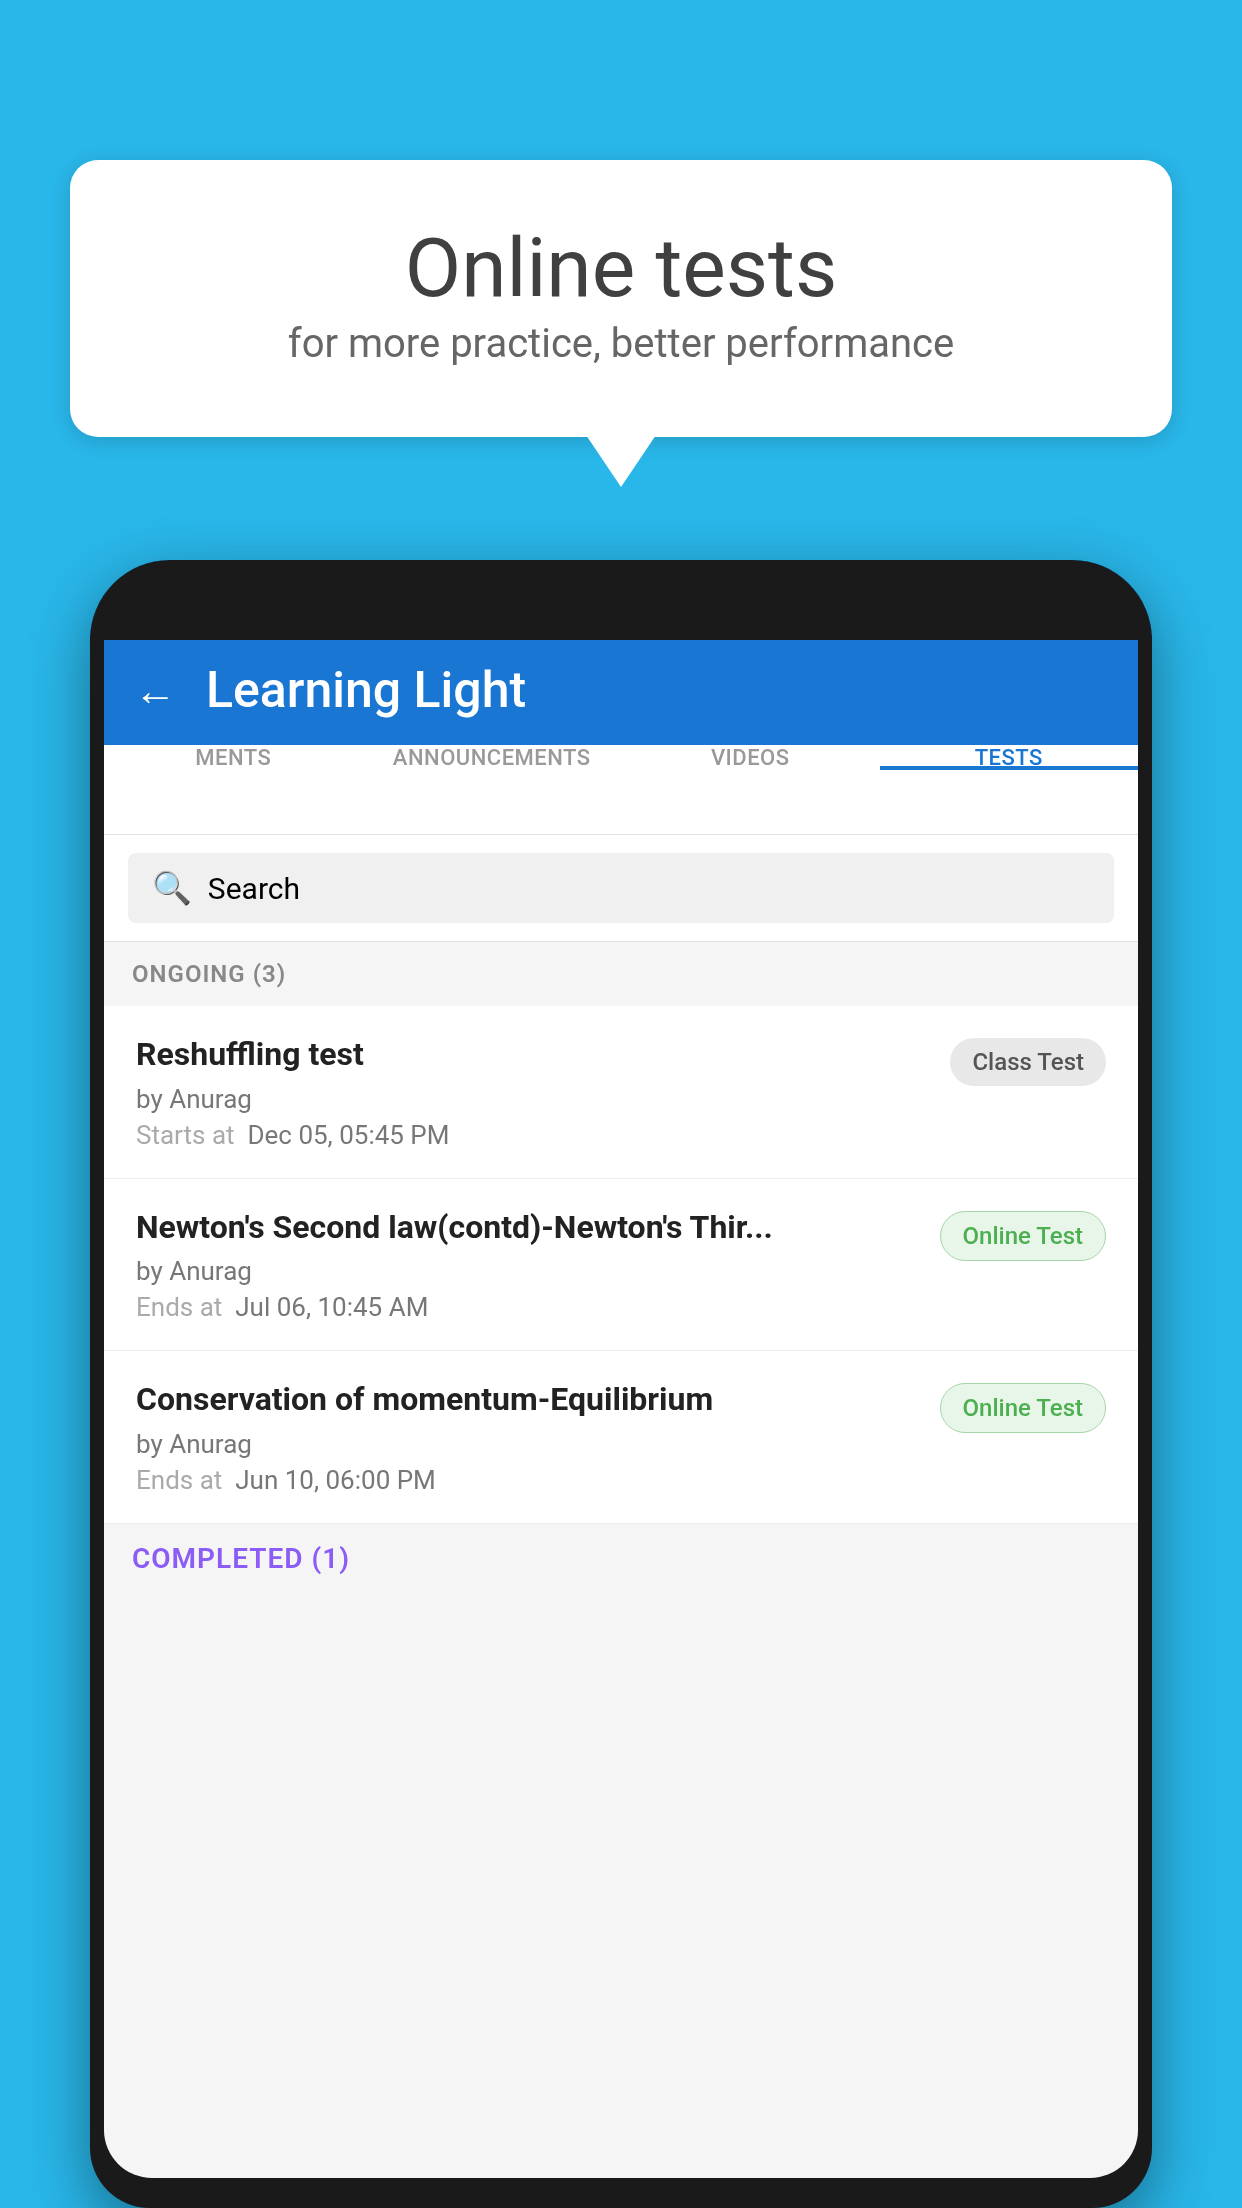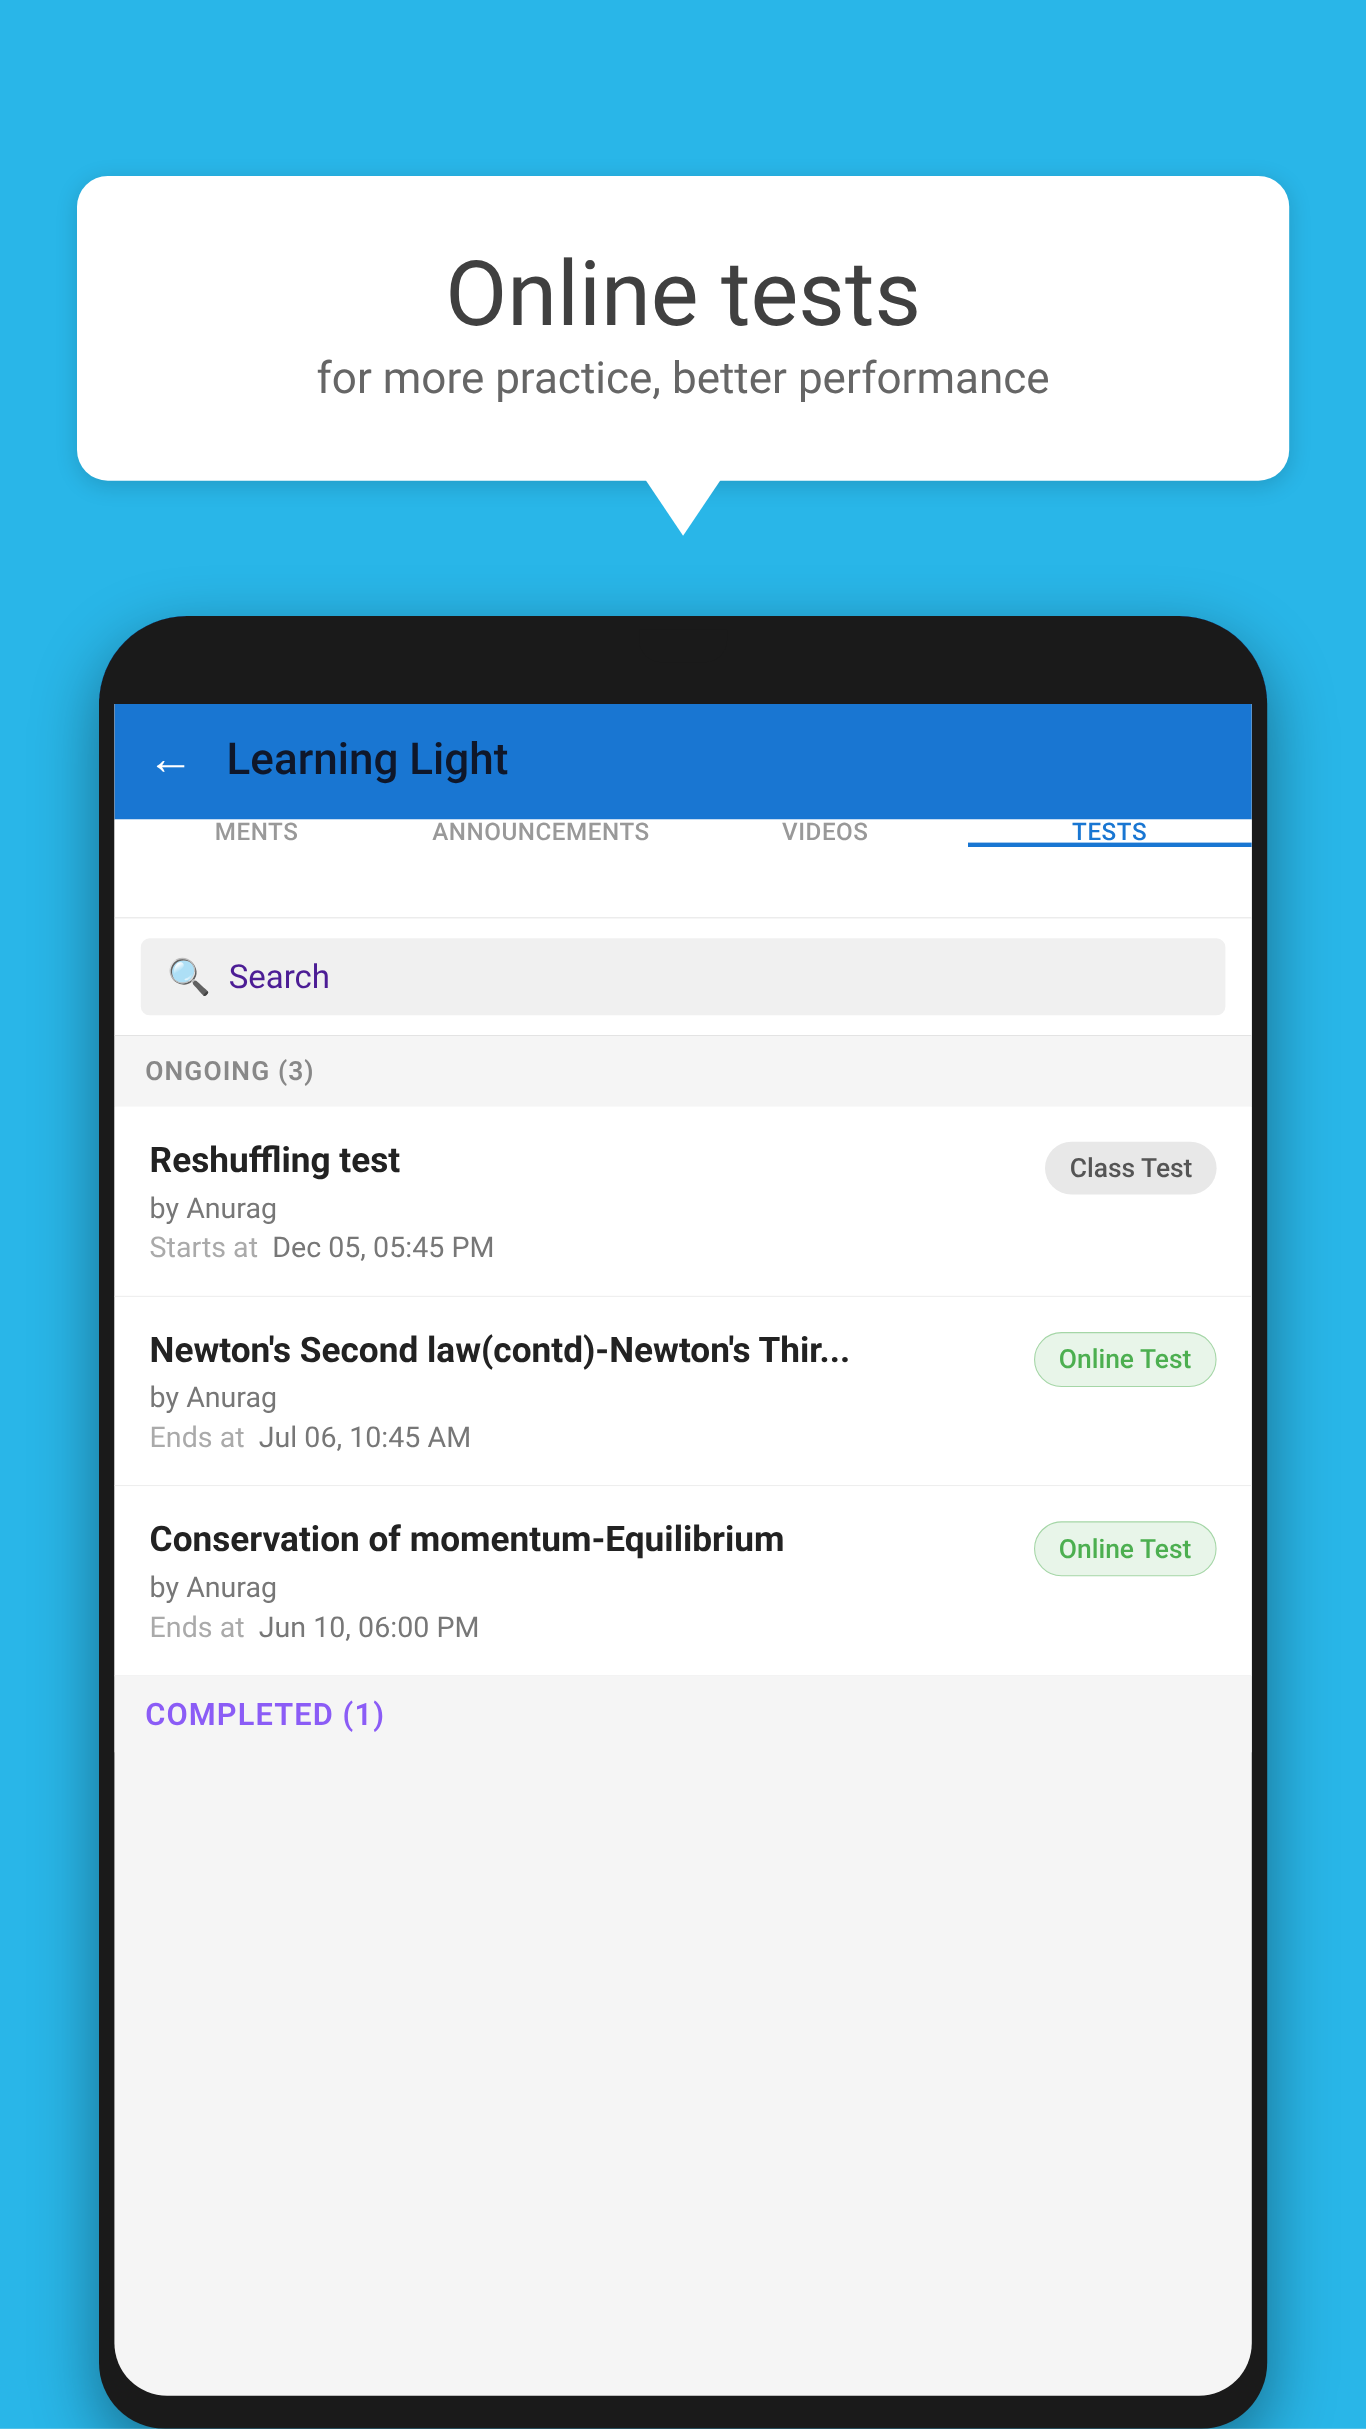--- a/index.html
+++ b/index.html
@@ -147,22 +147,22 @@
       gap: 30px;
     }
 
     .back-arrow {
       color: white;
       font-size: 42px;
       cursor: pointer;
     }
 
     .app-title {
-      color: #0f172a;
-      font-size: 40px;
+      color: #ffffff;
+      font-size: 50px;
       font-weight: 500;
     }
 
     
     .tab-bar {
       background: white;
       display: flex;
       height: 90px;
       align-items: flex-start;
       border-bottom: 1px solid #e0e0e0;
@@ -212,21 +212,21 @@
       gap: 16px;
     }
 
     .search-icon-svg {
       color: #999;
       font-size: 32px;
     }
 
     .search-placeholder {
       font-size: 30px;
-      color: #4c1d95;
+      color: #000000;
     }
 
     
     .section-header {
       background: #f5f5f5;
       padding: 18px 28px;
       font-size: 24px;
       color: #888;
       font-weight: 600;
       letter-spacing: 1px;

